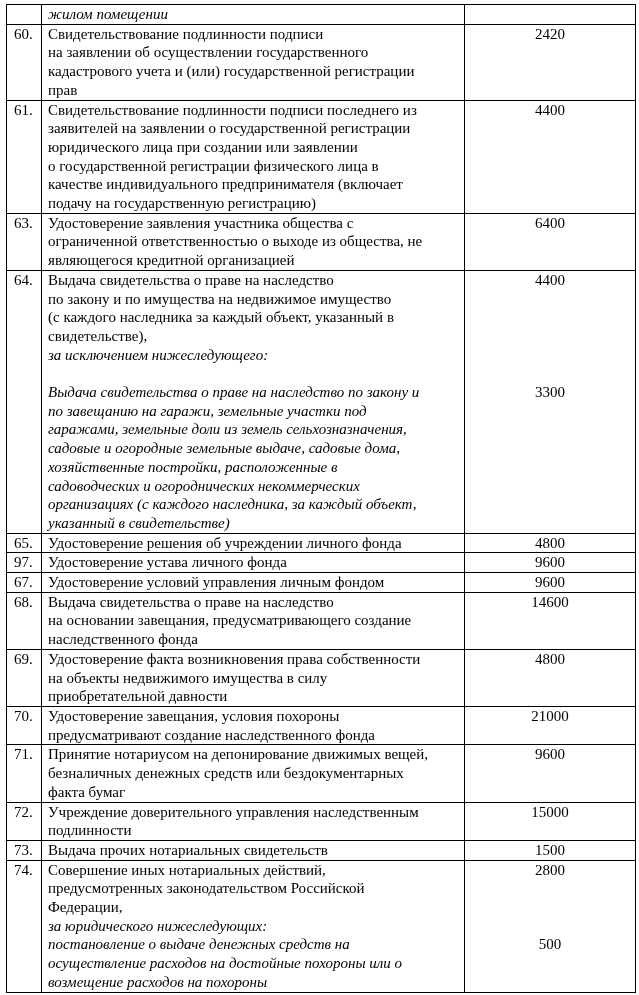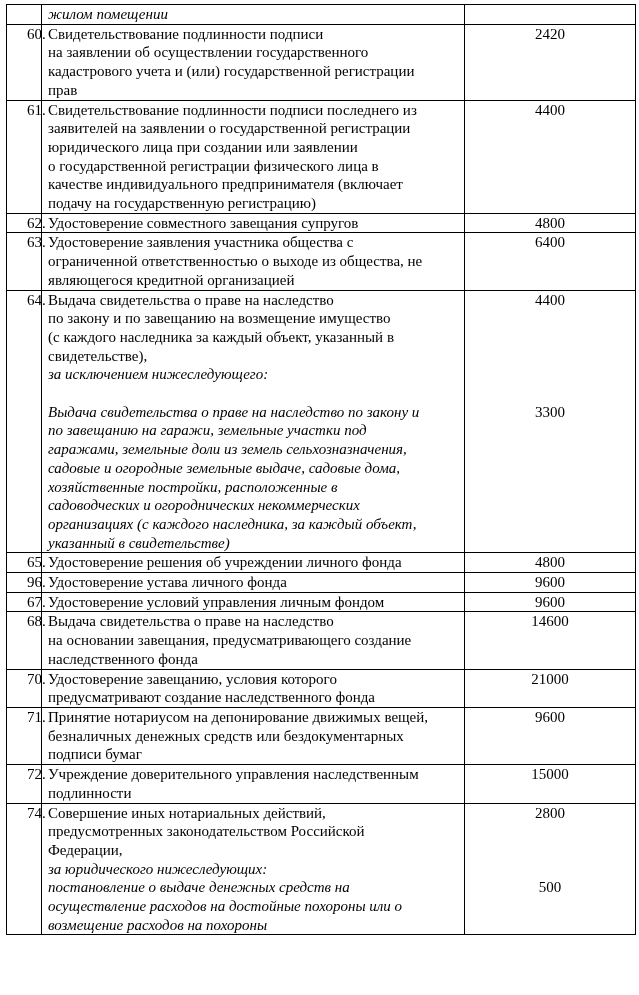--- a/index.html
+++ b/index.html
@@ -12,21 +12,21 @@
       font-family: "Liberation Serif", serif;
       font-size: 15px;
       line-height: 18.7px;
       color: #000;
     }
     .tbl td {
       border: 1px solid #000;
       vertical-align: top;
       padding: 0 4px 0 6px;
     }
-    .tbl td.num { width: 25px; padding-left: 20px; padding-right: 4px; }
+    .tbl td.num { width: 25px; padding-left: 7px; padding-right: 4px; }
     .tbl td.desc { width: 411px; margin-left: 39px; }
     .tbl td.price { text-align: center; padding: 0 4px; }
     .it { font-style: italic; }
     .line { display: block; }
     .gap { display: block; height: 18.7px; }
   </style>
 </head>
 <body>
 
 <table class="tbl">
@@ -62,43 +62,36 @@
         <span class="line">Свидетельствование подлинности подписи последнего из</span>
         <span class="line">заявителей на заявлении о  государственной регистрации</span>
         <span class="line">юридического лица при создании или заявлении</span>
         <span class="line">о государственной регистрации физического лица в</span>
         <span class="line">качестве индивидуального предпринимателя (включает</span>
         <span class="line">подачу на государственную регистрацию)</span>
       </td>
       <td class="price">4400</td>
     </tr>
 
-    <tr>
-      <td class="num">62.</td>
-      <td class="desc">
-        <span class="line">Удостоверение совместного завещания супругов</span>
-      </td>
-      <td class="price">4800</td>
-    </tr>
 
     <tr>
       <td class="num">63.</td>
       <td class="desc">
         <span class="line">Удостоверение заявления участника общества с</span>
         <span class="line">ограниченной ответственностью о выходе из общества, не</span>
         <span class="line">являющегося кредитной организацией</span>
       </td>
       <td class="price">6400</td>
     </tr>
 
     <tr>
       <td class="num">64.</td>
       <td class="desc">
         <span class="line">Выдача свидетельства о праве на наследство</span>
-        <span class="line">по закону и по завещанию на возмещение имущество</span>
+        <span class="line">по закону и по имущества на недвижимое имущество</span>
         <span class="line">(с каждого наследника за каждый объект, указанный в</span>
         <span class="line">свидетельстве),</span>
         <span class="line it">за исключением нижеследующего:</span>
         <span class="gap"></span>
         <span class="line it">Выдача свидетельства о праве на наследство по закону и</span>
         <span class="line it">по завещанию на гаражи, земельные участки под</span>
         <span class="line it">гаражами, земельные доли из земель сельхозназначения,</span>
         <span class="line it">садовые и огородные земельные выдаче, садовые дома,</span>
         <span class="line it">хозяйственные постройки, расположенные в</span>
         <span class="line it">садоводческих и огороднических некоммерческих</span>
@@ -118,21 +111,21 @@
 
     <tr>
       <td class="num">65.</td>
       <td class="desc">
         <span class="line">Удостоверение решения об учреждении личного фонда</span>
       </td>
       <td class="price">4800</td>
     </tr>
 
     <tr>
-      <td class="num">96.</td>
+      <td class="num">97.</td>
       <td class="desc">
         <span class="line">Удостоверение устава личного фонда</span>
       </td>
       <td class="price">9600</td>
     </tr>
 
     <tr>
       <td class="num">67.</td>
       <td class="desc">
         <span class="line">Удостоверение условий управления личным фондом</span>
@@ -143,49 +136,65 @@
     <tr>
       <td class="num">68.</td>
       <td class="desc">
         <span class="line">Выдача свидетельства о праве на наследство</span>
         <span class="line">на основании завещания, предусматривающего создание</span>
         <span class="line">наследственного фонда</span>
       </td>
       <td class="price">14600</td>
     </tr>
 
+    <tr>
+      <td class="num">69.</td>
+      <td class="desc">
+        <span class="line">Удостоверение факта возникновения права собственности</span>
+        <span class="line">на объекты недвижимого имущества в силу</span>
+        <span class="line">приобретательной давности</span>
+      </td>
+      <td class="price">4800</td>
+    </tr>
 
     <tr>
       <td class="num">70.</td>
       <td class="desc">
-        <span class="line">Удостоверение завещанию, условия которого</span>
+        <span class="line">Удостоверение завещания, условия похороны</span>
         <span class="line">предусматривают создание наследственного фонда</span>
       </td>
       <td class="price">21000</td>
     </tr>
 
     <tr>
       <td class="num">71.</td>
       <td class="desc">
         <span class="line">Принятие нотариусом на депонирование движимых вещей,</span>
         <span class="line">безналичных денежных средств  или бездокументарных</span>
-        <span class="line">подписи бумаг</span>
+        <span class="line">факта бумаг</span>
       </td>
       <td class="price">9600</td>
     </tr>
 
     <tr>
       <td class="num">72.</td>
       <td class="desc">
         <span class="line">Учреждение доверительного управления наследственным</span>
         <span class="line">подлинности</span>
       </td>
       <td class="price">15000</td>
     </tr>
 
+    <tr>
+      <td class="num">73.</td>
+      <td class="desc">
+        <span class="line">Выдача прочих нотариальных свидетельств</span>
+      </td>
+      <td class="price">1500</td>
+    </tr>
 
     <tr>
       <td class="num">74.</td>
       <td class="desc">
         <span class="line">Совершение иных нотариальных действий,</span>
         <span class="line">предусмотренных законодательством Российской</span>
         <span class="line">Федерации,</span>
         <span class="line it">за юридического нижеследующих:</span>
         <span class="line it">постановление о выдаче денежных средств на</span>
         <span class="line it">осуществление расходов на достойные похороны или о</span>

